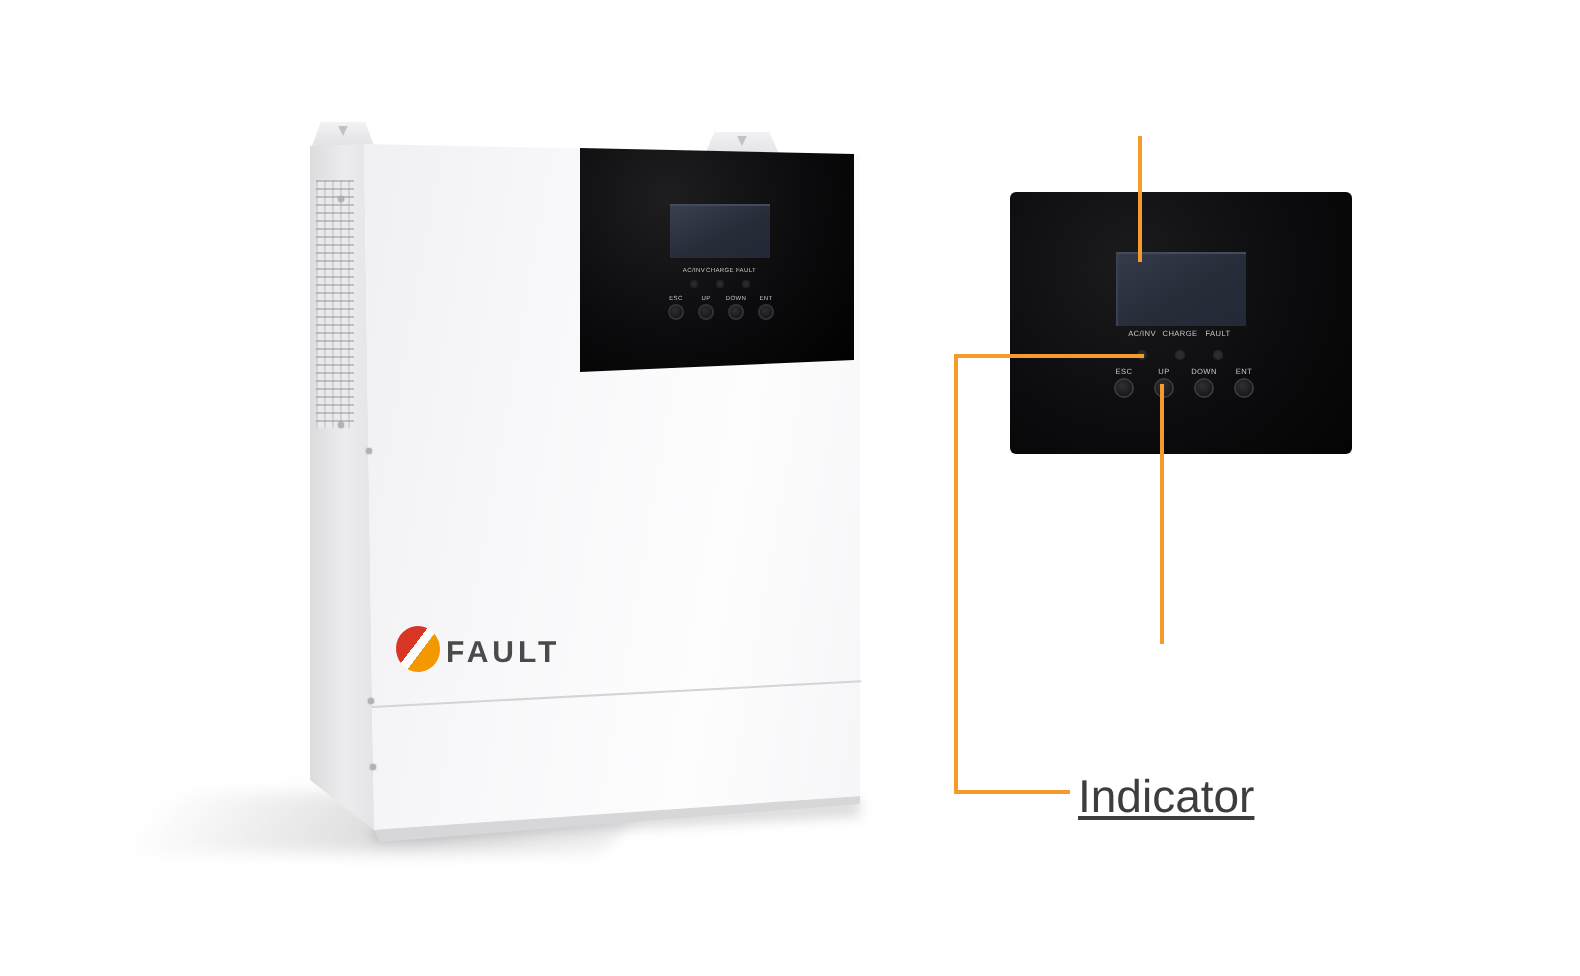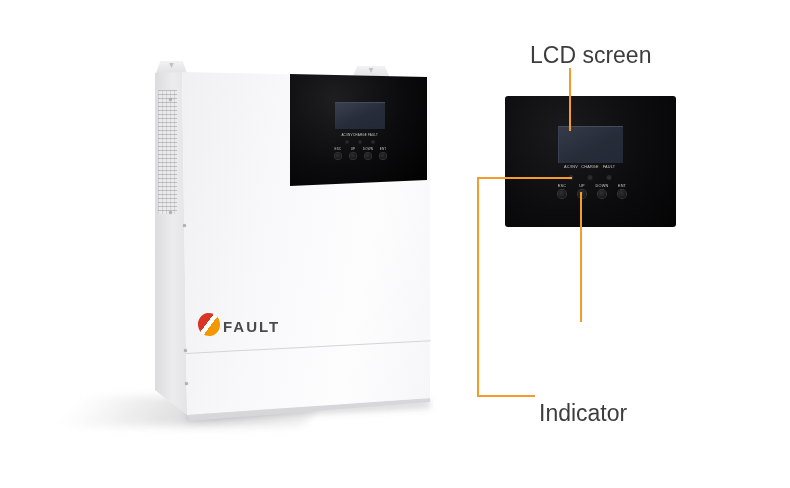--- a/index.html
+++ b/index.html
@@ -143,22 +143,21 @@
     <span class="tiny-label cu-btn-label" style="left:57px;">ESC</span>
     <span class="tiny-label cu-btn-label" style="left:77px;">UP</span>
     <span class="tiny-label cu-btn-label" style="left:97px;">DOWN</span>
     <span class="tiny-label cu-btn-label" style="left:117px;">ENT</span>
     <div class="cu-btn" style="left:57px;"></div>
     <div class="cu-btn" style="left:77px;"></div>
     <div class="cu-btn" style="left:97px;"></div>
     <div class="cu-btn" style="left:117px;"></div>
   </div>
 
-  <div class="abs callout" style="left:530px;top:42px;">LCD screen</div>
-  <div class="abs callout" style="left:539px;top:400px;">Indicator</div>
+  <div class="abs callout" style="left:539px;top:385px;text-decoration:underline;">Indicator</div>
 
   <div class="abs oline" style="left:569px;top:68px;width:2px;height:63px;"></div>
   <div class="abs oline" style="left:580px;top:192px;width:2px;height:130px;"></div>
   <div class="abs oline" style="left:477px;top:177px;width:95px;height:2px;"></div>
   <div class="abs oline" style="left:477px;top:177px;width:2px;height:220px;"></div>
   <div class="abs oline" style="left:477px;top:395px;width:58px;height:2px;"></div>
 
 </div>
 
 </body></html>

